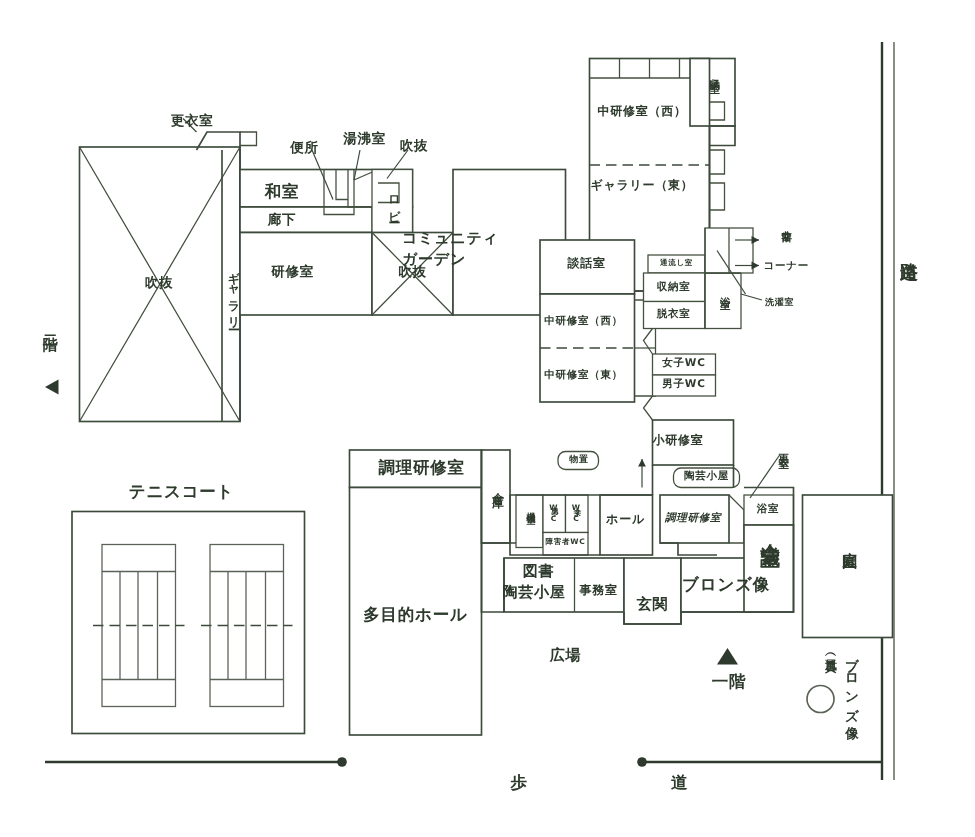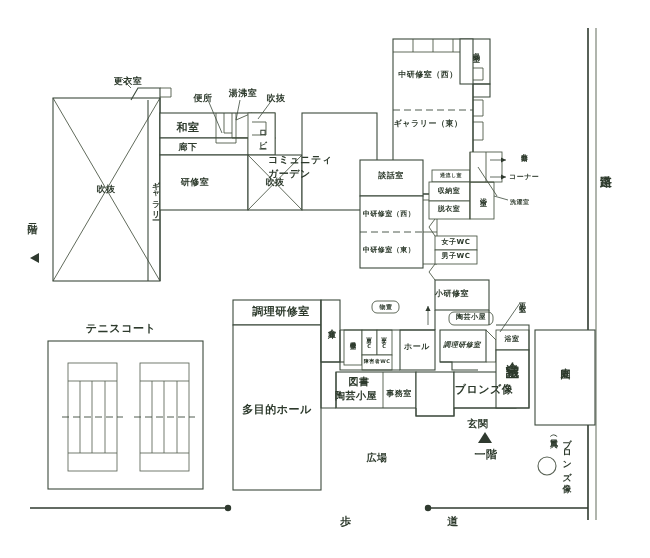--- a/index.html
+++ b/index.html
@@ -284,23 +284,23 @@
   <div class="lbl vert s6 b" style="left:350px;top:336px;">機械室</div>
   <div class="lbl vert s5 b" style="left:366px;top:334px;">男子WC</div>
   <div class="lbl vert s5 b" style="left:381px;top:334px;">女子WC</div>
   <div class="lbl s5 b c" style="left:377px;top:362px;">障害者WC</div>
   <div class="lbl s6 b c" style="left:386px;top:307px;">物置</div>
   <div class="lbl s8 b c" style="left:417px;top:347px;">ホール</div>
   <div class="lbl s7 b c" style="left:462px;top:346px;font-style:italic;">調理研修室</div>
   <div class="lbl s10 b c" style="left:359px;top:382px;">図書</div>
   <div class="lbl s10 b c" style="left:356px;top:396px;">陶芸小屋</div>
   <div class="lbl s8 b c" style="left:399px;top:394px;">事務室</div>
-  <div class="lbl s10 b c" style="left:435px;top:424px;margin-left:43px;">玄関</div>
+  <div class="lbl s10 b c" style="left:435px;top:404px;">玄関</div>
   <div class="lbl s11 b c" style="left:484px;top:390px;">ブロンズ像</div>
-  <div class="lbl s10 b c" style="left:377px;top:438px;margin-top:20px;">広場</div>
+  <div class="lbl s10 b c" style="left:377px;top:438px;">広場</div>
   <div class="lbl s7 b c" style="left:512px;top:340px;">浴室</div>
   <div class="lbl vert s7 b" style="left:518px;top:297px;">更衣室</div>
   <div class="lbl vert s13 b" style="left:506px;top:352px;">会議室</div>
 
   <div class="lbl s11 b c" style="left:121px;top:330px;font-family:Liberation Mono, monospace;">テニスコート</div>
   <div class="lbl vert s10 b" style="left:560px;top:360px;">庭園</div>
   <div class="lbl vert s9 b" style="left:562px;top:432px;">ブロンズ像</div>
   <div class="lbl vert s8 b" style="left:549px;top:432px;">（風貫）</div>
 
 </div>

